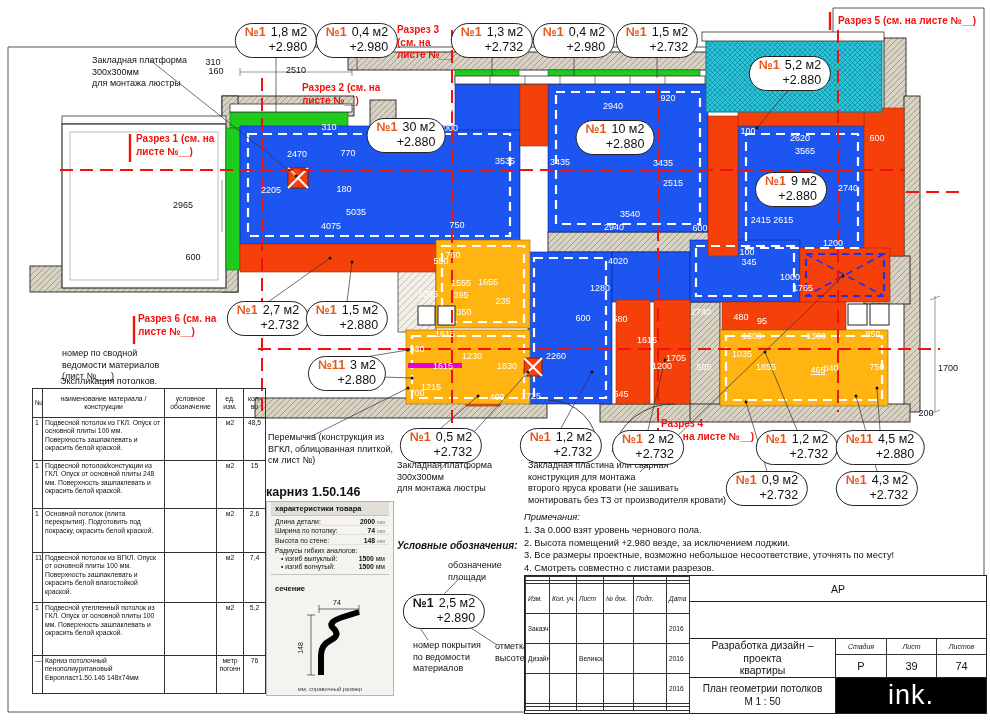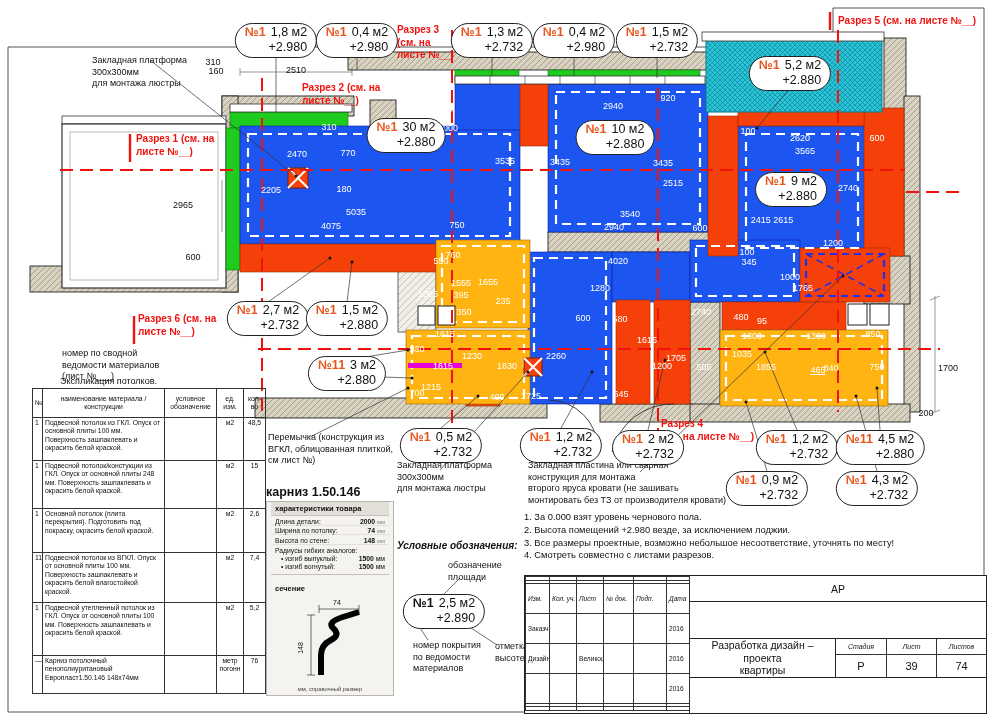--- a/index.html
+++ b/index.html
@@ -617,20 +617,21 @@
           <path d="M46,80 V60 Q46,50 56,45 Q66,40 58,33 Q52,27 68,22 L84,17" fill="none" stroke="#000" stroke-width="6" stroke-linejoin="round"></path>
         </svg>
         <div class="cor-cap">мм, справочный размер</div>
       </div>
     </div>
   </div>
 
   <div class="annot ital" style="left:397px;top:539px;font-size:10px;font-weight:bold;position:absolute">Условные обозначения:</div>
 
   <div class="notes">
+    <div class="nt">Примечания:</div>
     <div>1. За 0.000 взят уровень чернового пола.</div>
     <div>2. Высота помещений +2.980 везде, за исключением лоджии.</div>
     <div>3. Все размеры проектные, возможно небольшое несоответствие, уточнять по месту!</div>
     <div>4. Смотреть совместно с листами разрезов.</div>
   </div>
 
   <div class="tb">
     <div class="tb-left">
       <table>
         <colgroup>
@@ -718,16 +719,25 @@
         </div>
         <div class="tb-slv">
           <div>Стадия</div>
           <div>Лист</div>
           <div>Листов</div>
           <div class="val">Р</div>
           <div class="val">39</div>
           <div class="val">74</div>
         </div>
       </div>
+      <div class="tb-bottom">
+        <div class="tb-title2">
+          <span>План геометрии потолков</span>
+          <span>М 1 : 50</span>
+        </div>
+        <div class="tb-logo">
+            <span>ink.</span>
+          </div>
+      </div>
     </div>
   </div>
 
 </div>
 
 </body></html>

